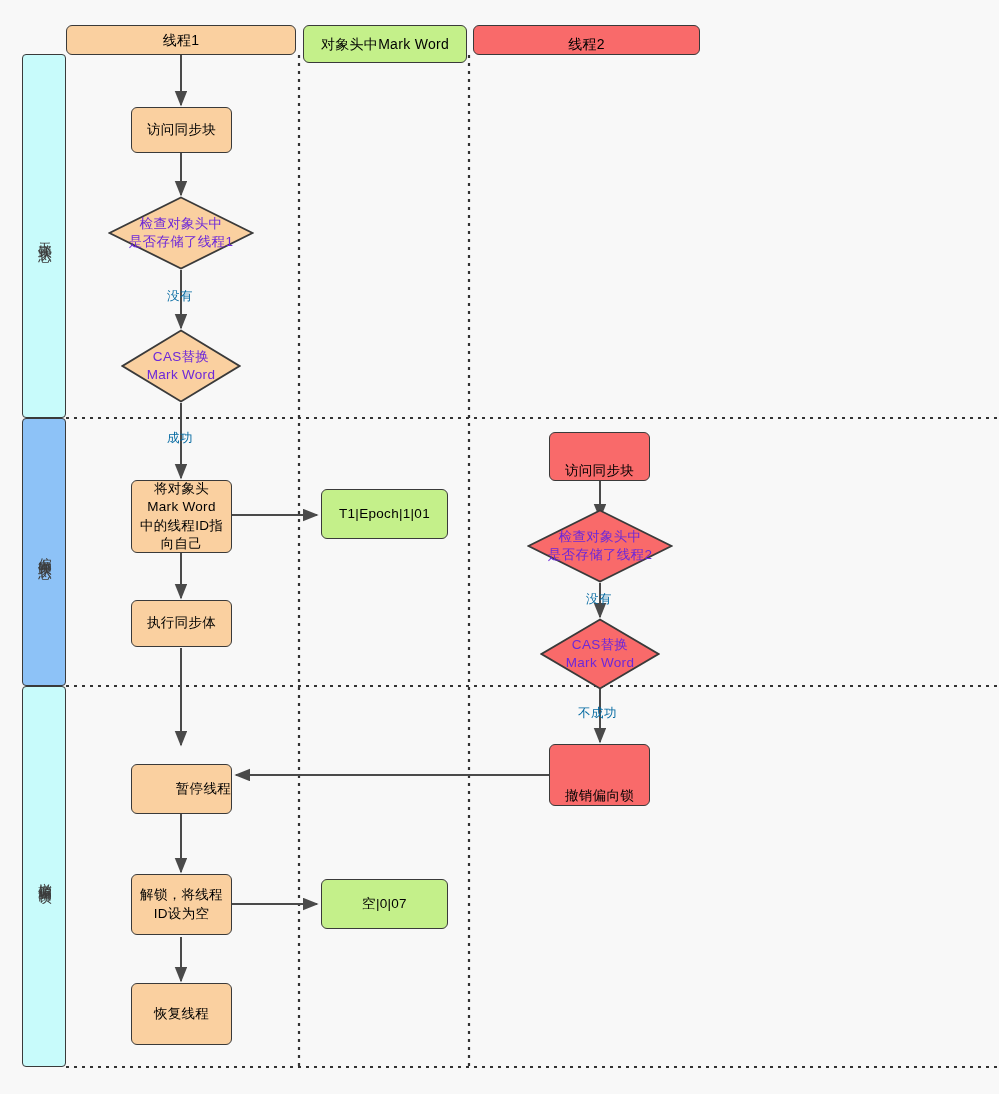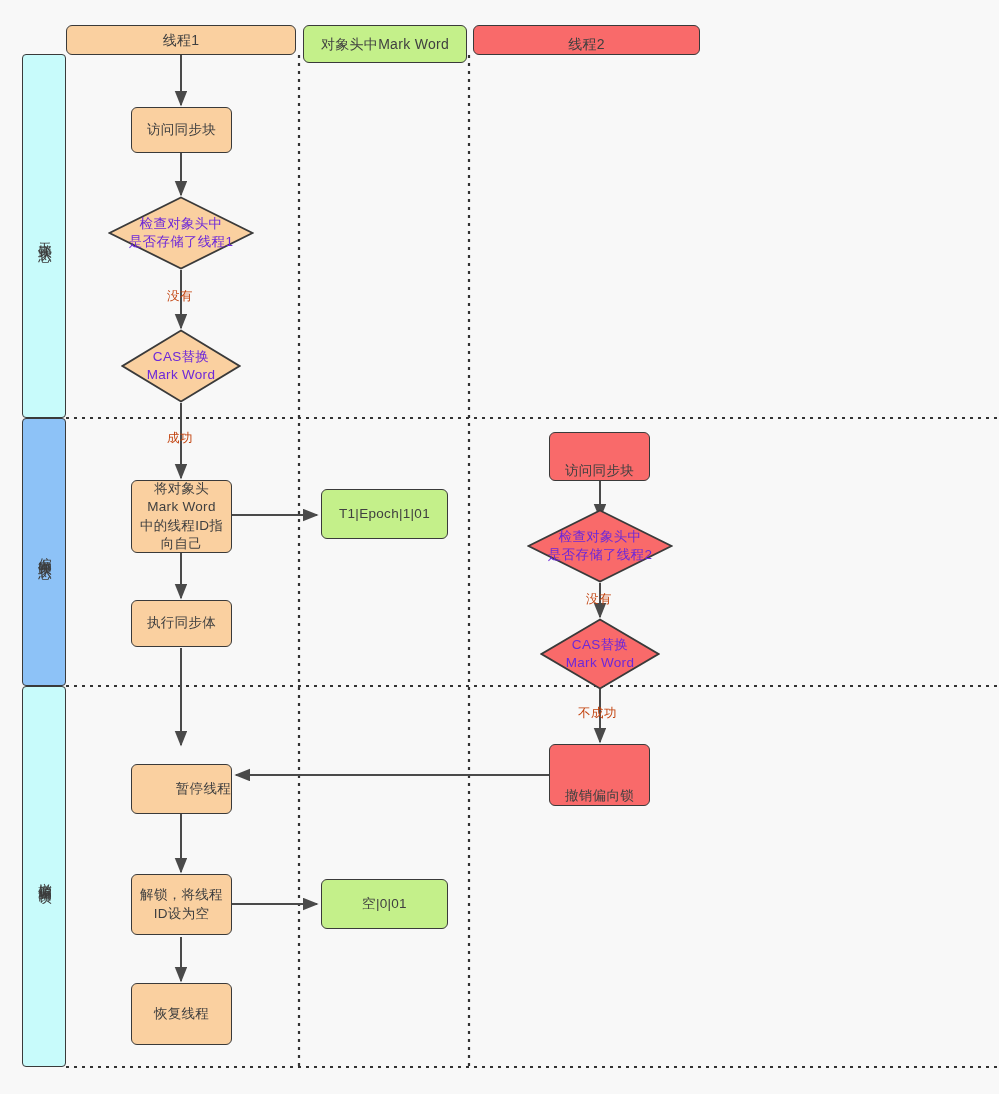--- a/index.html
+++ b/index.html
@@ -27,21 +27,21 @@
   }
   .node {
     position: absolute;
     box-sizing: border-box;
     display: flex;
     align-items: center;
     justify-content: center;
     text-align: center;
     border: 1.6px solid #3a3a3a;
     border-radius: 6px;
-    color: #404040;
+    color: #000000;
     font-size: 13.5px;
     line-height: 1.35;
     letter-spacing: .3px;
   }
   .node.orange  { background: #fad0a0; }
   .node.green   { background: #c4f08a; }
   .node.red     { background: #f96a6a; align-items: flex-end; }
   .node.header  { font-size: 14px; }
   .lane {
     position: absolute;
@@ -76,21 +76,21 @@
     z-index: 2;
     text-align: center;
     color: #6d28d9;
     font-size: 13.5px;
     line-height: 1.3;
     letter-spacing: .3px;
     white-space: pre-line;
   }
   .edge-label {
     position: absolute;
-    color: #c2410c;
+    color: #0369a1;
     font-size: 12.5px;
     letter-spacing: .5px;
     background: transparent;
     white-space: nowrap;
   }
   .nl { white-space: pre-line; }
 </style>
 </head>
 <body>
 
@@ -201,21 +201,21 @@
 
   <div class="node orange" style="left:131px; top:983px; width:101px; height:62px;">
     <span class="nl">恢复线程</span>
   </div>
 
   <div class="node green" style="left:321px; top:489px; width:127px; height:50px;">
     <span>T1|Epoch|1|01</span>
   </div>
 
   <div class="node green" style="left:321px; top:879px; width:127px; height:50px;">
-    <span>空|0|01</span>
+    <span>空|0|07</span>
   </div>
 
   <div class="node red" style="left:549px; top:432px; width:101px; height:49px;">
     <span class="nl">访问同步块</span>
   </div>
 
   <div class="diamond" style="left:527px; top:509px; width:146px; height:74px;">
     <svg class="dshape" viewBox="0 0 146 74" preserveAspectRatio="none">
       <polygon points="73,1.5 144.5,37 73,72.5 1.5,37" fill="#f96a6a" stroke="#3a3a3a" stroke-width="1.8"></polygon>
     </svg>

